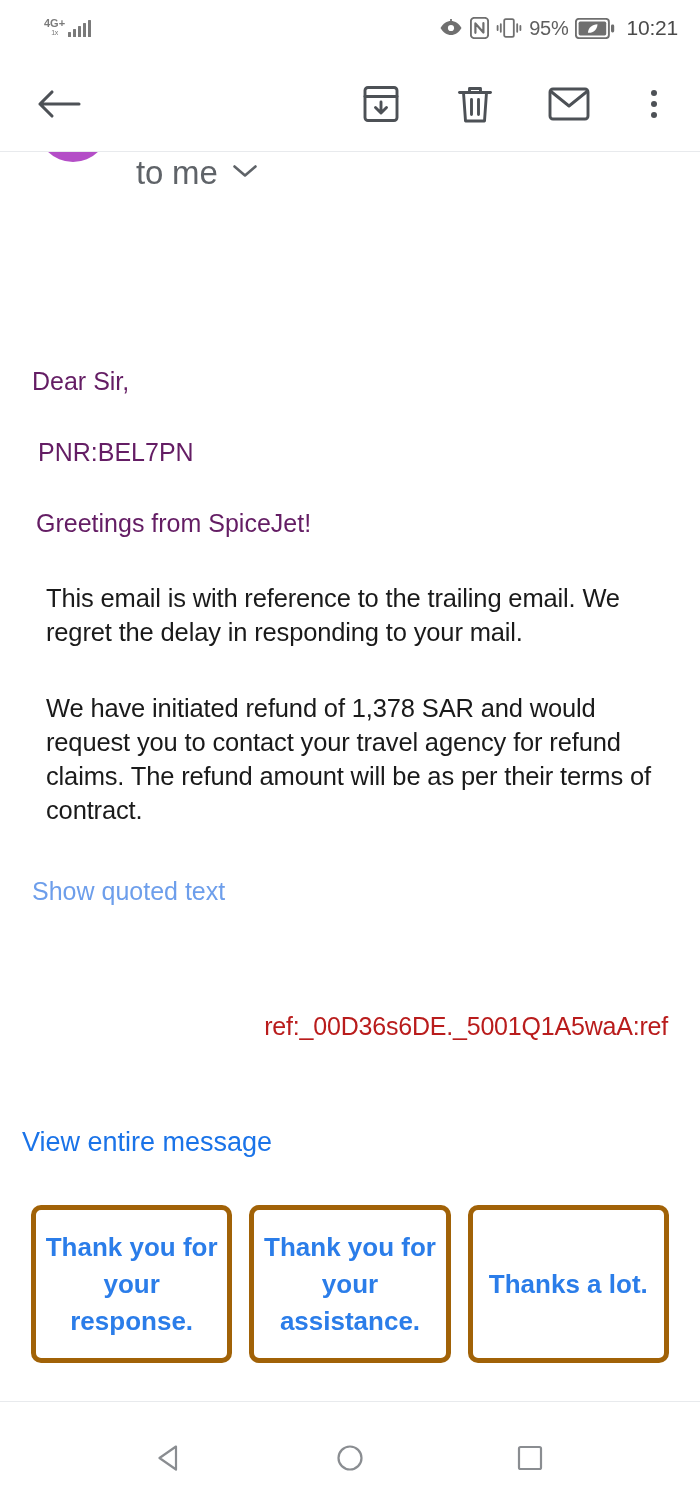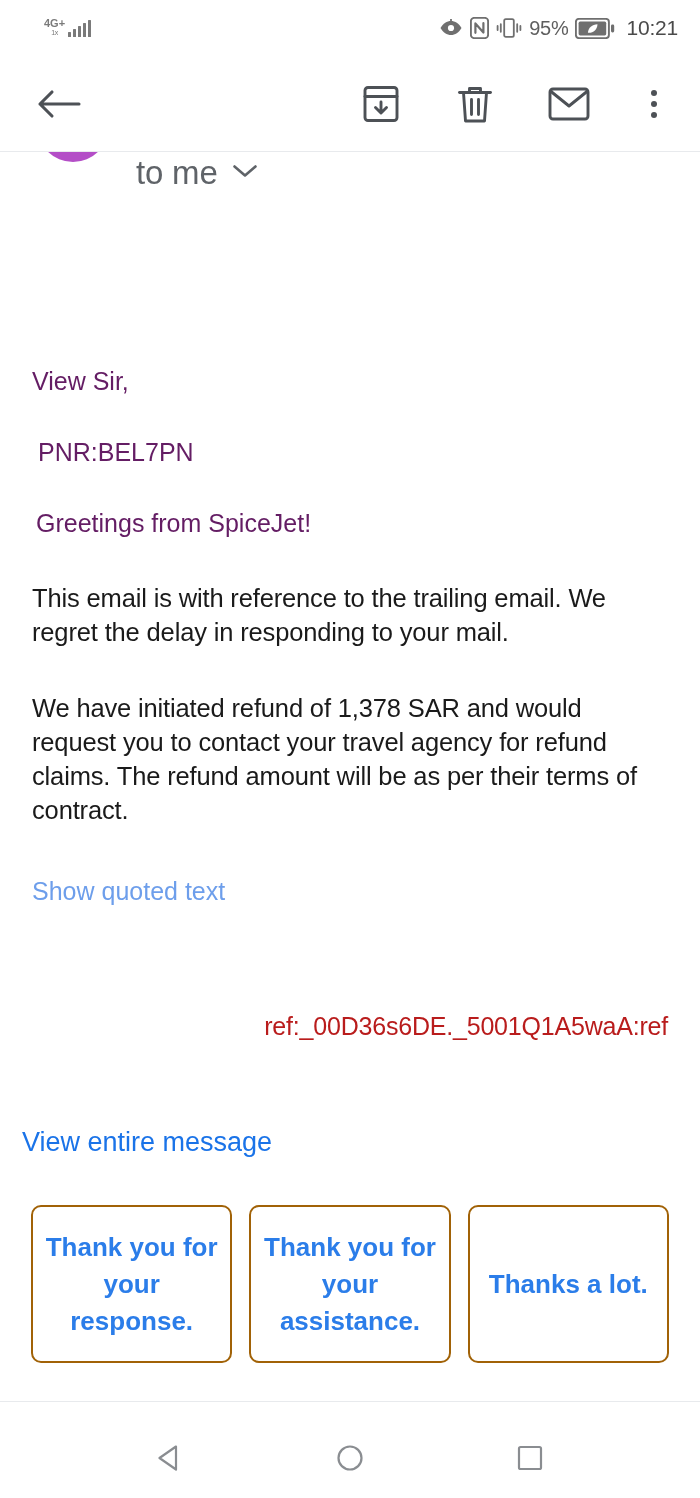--- a/index.html
+++ b/index.html
@@ -174,21 +174,21 @@
   .p-purple {
     color: #641d64;
     font-size: 25px;
     line-height: 1.32;
     margin: 0;
   }
   .p-black {
     color: #1a1a1a;
     font-size: 25.5px;
     line-height: 1.33;
-    margin: 0;
+    margin: 14px;
     letter-spacing: -0.15px;
   }
   .link-blue {
     color: #6d9eeb;
     font-size: 25px;
     margin: 0;
     cursor: pointer;
     display: inline-block;
   }
   .link-strong {
@@ -219,21 +219,21 @@
   .smart-replies {
     margin-top: 47px;
     padding: 0 31px;
     display: flex;
     gap: 17px;
     box-sizing: border-box;
   }
   .chip {
     flex: 1;
     height: 158px;
-    border: 2px solid #a16207;
+    border: 5px solid #a16207;
     border-radius: 10px;
     background: #ffffff;
     display: flex;
     align-items: center;
     justify-content: center;
     text-align: center;
     color: #2b7de9;
     font-size: 26px;
     font-weight: bold;
     line-height: 1.43;
@@ -413,21 +413,21 @@
       <svg width="26" height="16" viewBox="0 0 26 16" fill="none" stroke="currentColor" stroke-width="2.6" stroke-linecap="round" stroke-linejoin="round">
         <path d="M2.5 3.5 13 12.5 23.5 3.5"></path>
       </svg>
     </span>
   </div>
 </div>
 
 <div class="body-scroll">
   <div class="email-body">
 
-    <p class="p-purple sp-dear">View Sir,</p>
+    <p class="p-purple sp-dear">Dear Sir,</p>
 
     <p class="p-purple sp-pnr">PNR:BEL7PN</p>
 
     <p class="p-purple sp-greet">Greetings from SpiceJet!</p>
 
     <p class="p-black sp-para1">This email is with reference to the trailing email. We regret the delay in responding to your mail.</p>
 
     <p class="p-black sp-para2">We have initiated refund of 1,378 SAR and would request you to contact your travel agency  for refund claims. The refund amount will be as per their terms of contract.</p>
 
     <div class="sp-quoted">

